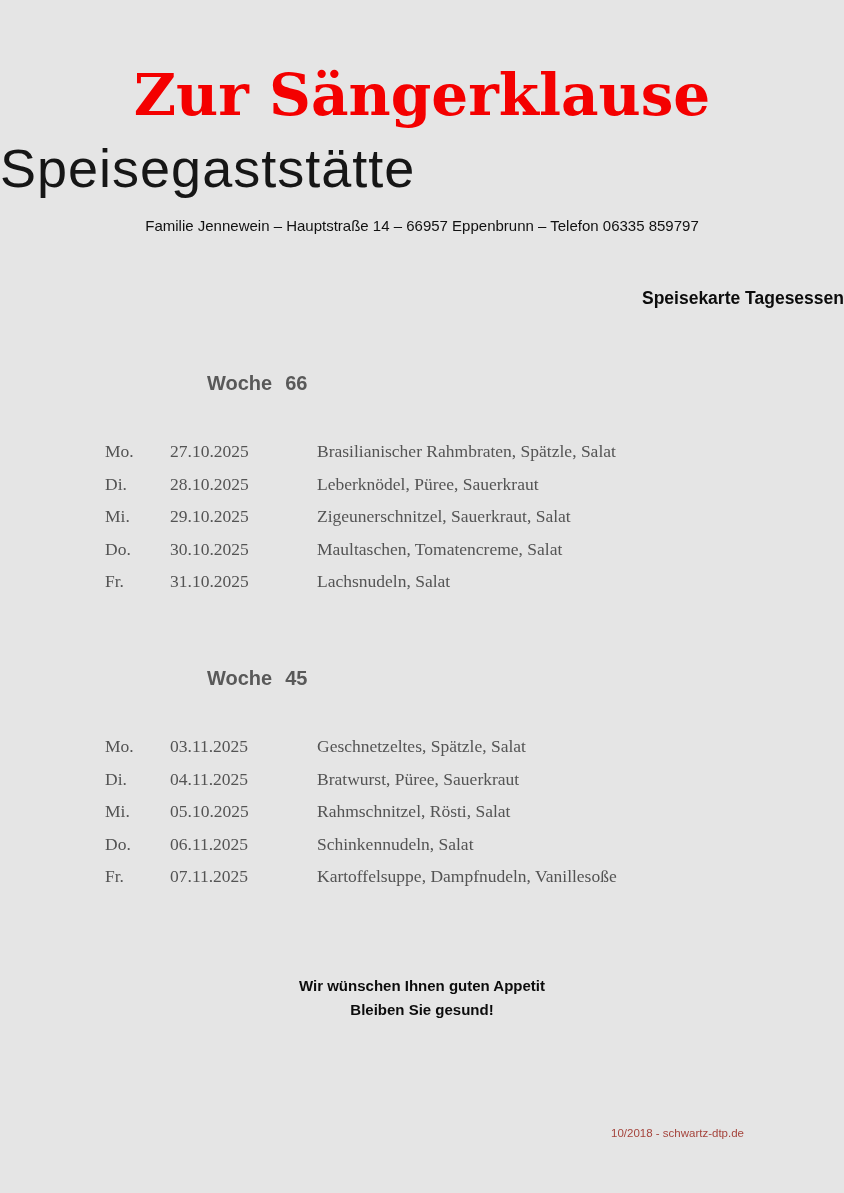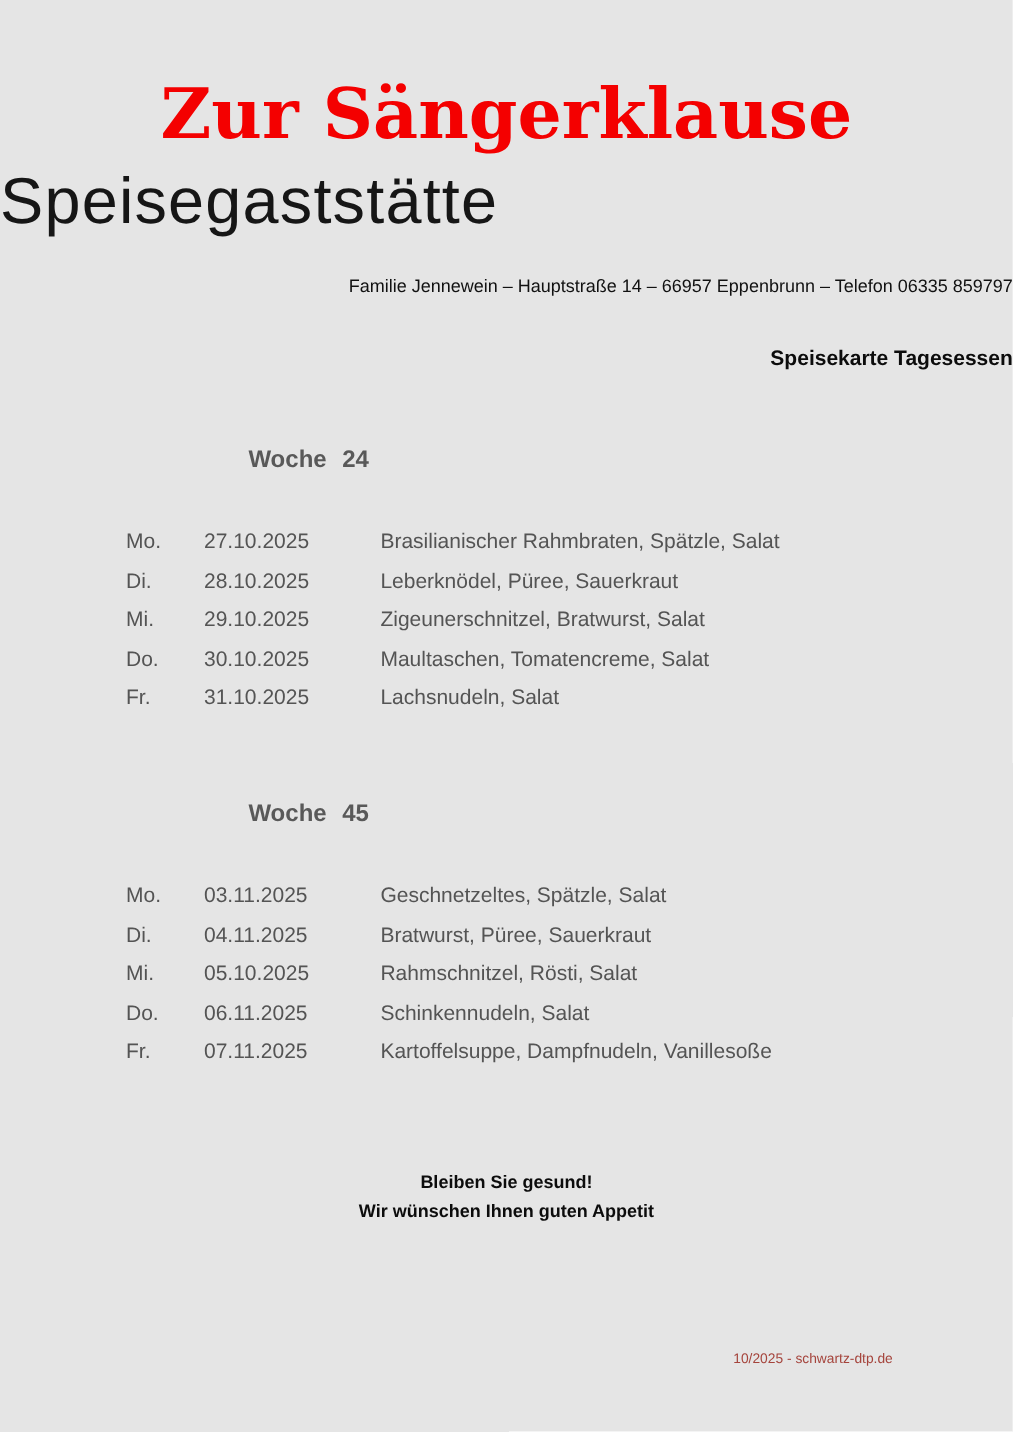--- a/index.html
+++ b/index.html
@@ -30,23 +30,23 @@
     text-align: left;
     font-family: "Liberation Sans", sans-serif;
     font-weight: 400;
     font-size: 54px;
     line-height: 68px;
     color: #161616;
     letter-spacing: 1px;
   }
   .address {
     position: absolute;
-    top: 230px; left: 0;
+    top: 217px; left: 0;
     width: 100%;
-    text-align: right;
+    text-align: center;
     font-size: 15px;
     color: #111111;
   }
   .menu-title {
     position: absolute;
     top: 288px; left: 0;
     width: 100%;
     text-align: right;
     font-size: 17.5px;
     font-weight: 700;
@@ -67,20 +67,21 @@
     width: 660px;
     color: #545454;
     font-size: 17.5px;
   }
   .menu-row {
     display: grid;
     grid-template-columns: 65px 147px auto;
     height: 32.5px;
     line-height: 32.5px;
     white-space: nowrap;
+    font-family: Liberation Serif, serif;
   }
   .closing {
     position: absolute;
     top: 974px; left: 0;
     width: 100%;
     text-align: center;
     font-size: 15px;
     font-weight: 700;
     color: #0c0c0c;
     line-height: 24px;
@@ -98,38 +99,38 @@
 
 <div class="page">
 
   <div class="title">Zur Sängerklause</div>
   <div class="subtitle">Speisegaststätte</div>
   <div class="address">Familie Jennewein – Hauptstraße 14 – 66957 Eppenbrunn – Telefon 06335 859797</div>
 
   <div class="menu-title">Speisekarte Tagesessen</div>
 
   <div class="week-heading" style="top:371px">
-    <span>Woche</span><span class="week-num">24</span>
+    <span>Woche</span><span class="week-num">66</span>
   </div>
 
   <div class="menu-table" style="top:435px">
     <div class="menu-row">
       <span>Mo.</span>
       <span>27.10.2025</span>
       <span>Brasilianischer Rahmbraten, Spätzle, Salat</span>
     </div>
     <div class="menu-row">
       <span>Di.</span>
       <span>28.10.2025</span>
       <span>Leberknödel, Püree, Sauerkraut</span>
     </div>
     <div class="menu-row">
       <span>Mi.</span>
       <span>29.10.2025</span>
-      <span>Zigeunerschnitzel, Bratwurst, Salat</span>
+      <span>Zigeunerschnitzel, Sauerkraut, Salat</span>
     </div>
     <div class="menu-row">
       <span>Do.</span>
       <span>30.10.2025</span>
       <span>Maultaschen, Tomatencreme, Salat</span>
     </div>
     <div class="menu-row">
       <span>Fr.</span>
       <span>31.10.2025</span>
       <span>Lachsnudeln, Salat</span>
@@ -162,19 +163,19 @@
       <span>Schinkennudeln, Salat</span>
     </div>
     <div class="menu-row">
       <span>Fr.</span>
       <span>07.11.2025</span>
       <span>Kartoffelsuppe, Dampfnudeln, Vanillesoße</span>
     </div>
   </div>
 
   <div class="closing">
+    <div>Wir wünschen Ihnen guten Appetit</div>
     <div>Bleiben Sie gesund!</div>
-    <div>Wir wünschen Ihnen guten Appetit</div>
   </div>
 
-  <div class="footer-credit">10/2025 - schwartz-dtp.de</div>
+  <div class="footer-credit">10/2018 - schwartz-dtp.de</div>
 
 </div>
 
 </body></html>

